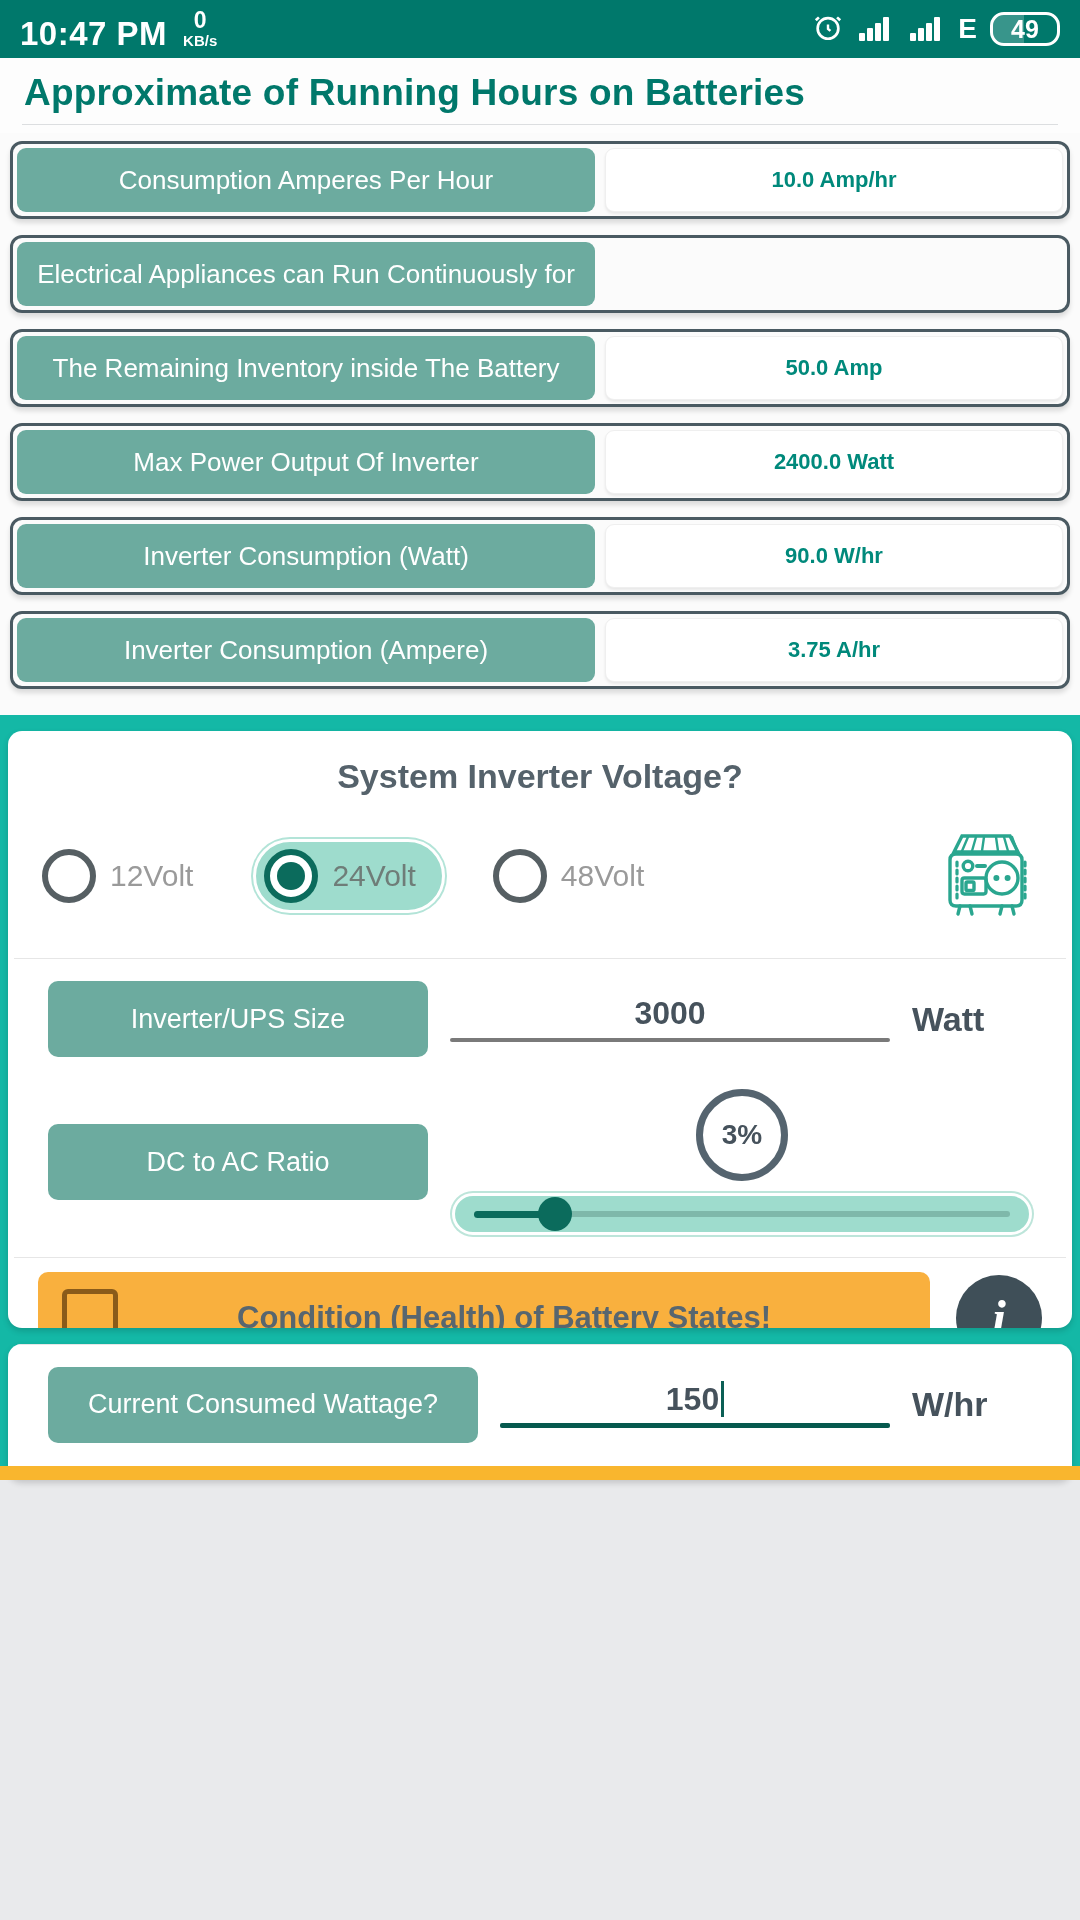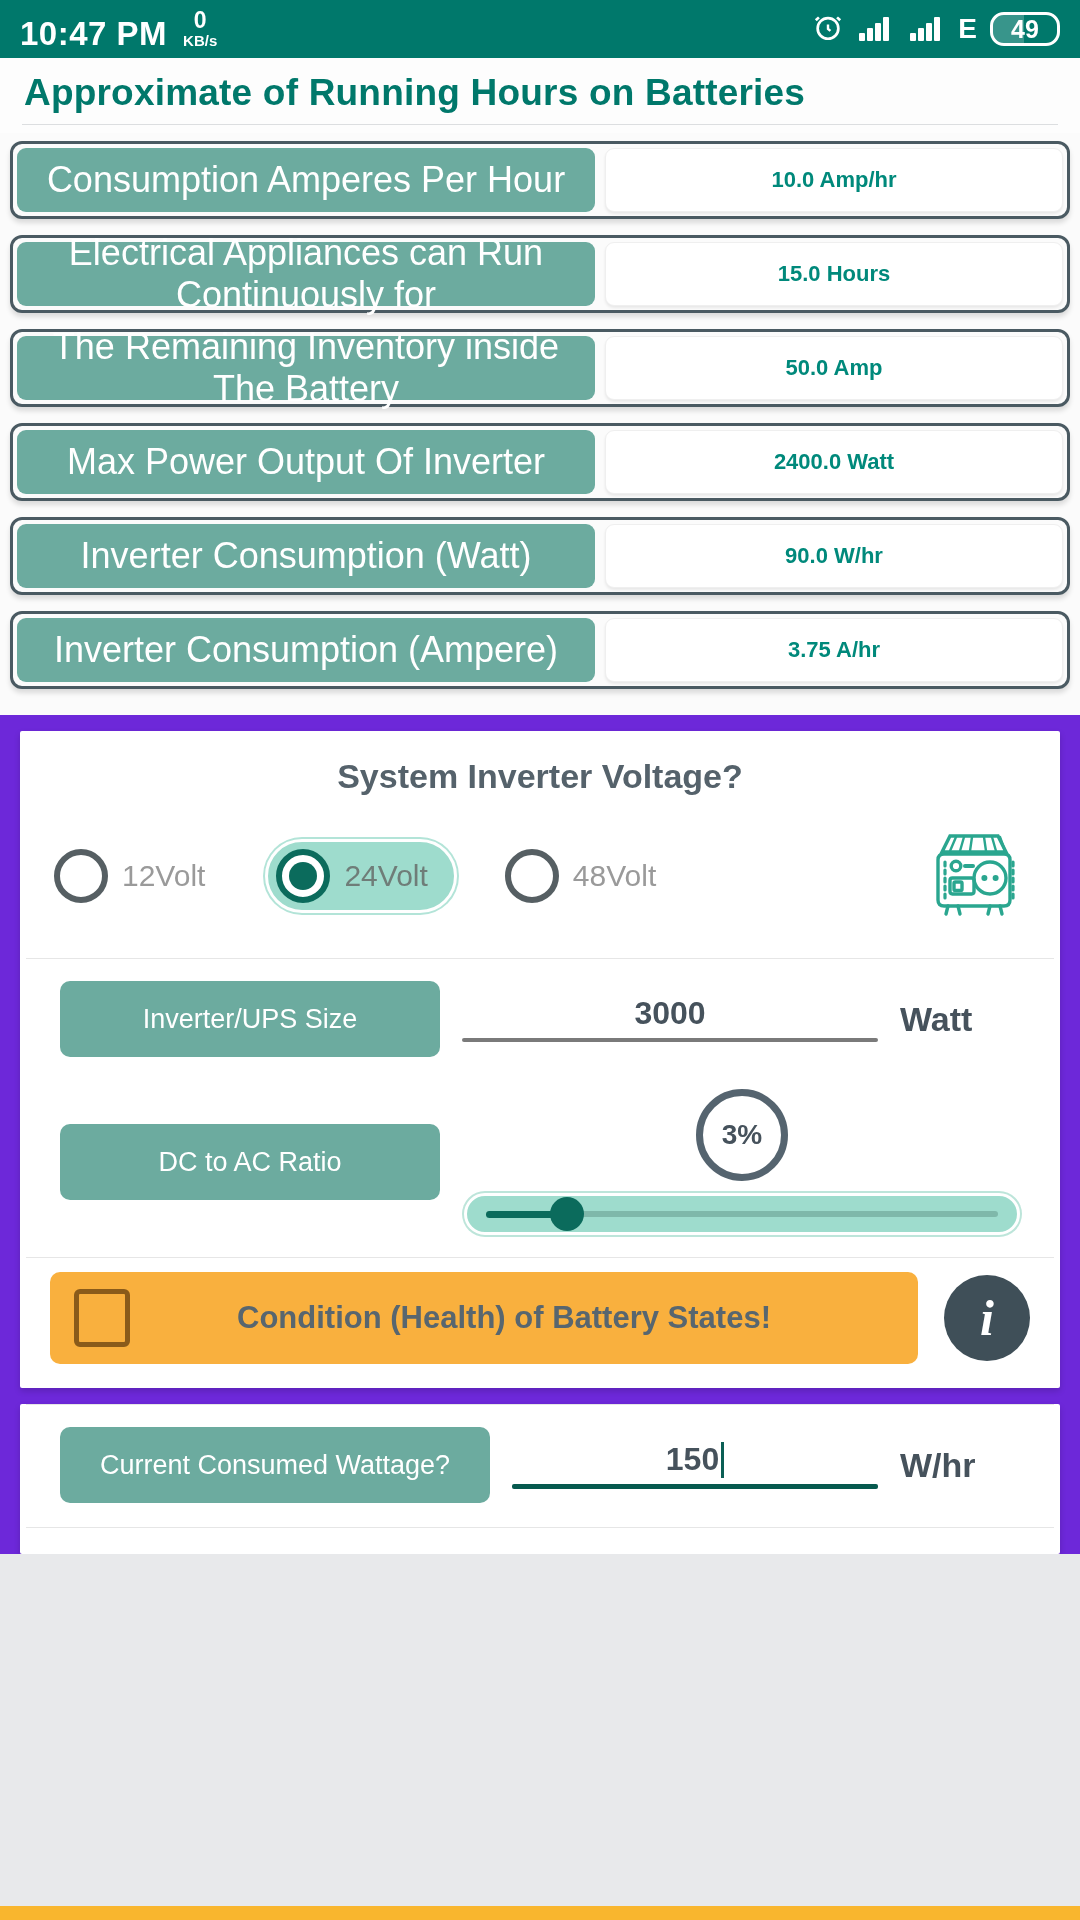--- a/index.html
+++ b/index.html
@@ -3,25 +3,25 @@
 <meta charset="utf-8">
 <style>
   * { box-sizing: border-box; margin: 0; padding: 0; }
   html, body {
     width: 1080px; height: 1920px;
     background: #e9eaec;
     font-family: "Liberation Sans", sans-serif;
     overflow: hidden;
   }
   .screen {
-    width: 1080px; height: 1920px;
+    width: 1080px; height: 1480px;
     position: relative;
     display: flex;
     flex-direction: column;
-    background: #6d28d9;
+    background: #14b8a6;
   }
 
   
   .statusbar {
     height: 58px;
     background: #00786b;
     display: flex; align-items: center;
     padding: 0 20px;
     flex: 0 0 58px;
     color: #ffffff;
@@ -67,41 +67,41 @@
     display: flex; align-items: stretch;
     box-shadow: 0 4px 5px rgba(0,0,0,.13);
     height: 78px;
   }
   .res-label {
     flex: 0 0 578px;
     background: #6cab9f;
     border-radius: 9px;
     color: #ffffff;
     display:flex; align-items:center; justify-content:center;
-    font-size: 36px;
+    font-size: 26px;
     text-align:center;
     padding: 0 10px;
   }
   .res-value {
     flex: 1 1 auto;
     margin-left: 10px;
     background: #ffffff;
     border-radius: 9px;
     border: 1px solid #efefef;
     display:flex; align-items:center; justify-content:center;
     color: #00897b;
     font-size: 22px; font-weight: bold;
     box-shadow: 0 2px 3px rgba(0,0,0,.08);
   }
 
   
   .card {
     background: #ffffff;
-    border-radius: 2px;
-    margin: 0 20px;
+    border-radius: 14px;
+    margin: 0 8px;
     box-shadow: 0 3px 6px rgba(0,0,0,.16);
     overflow: hidden;
   }
   .gap { height: 16px; flex: 0 0 16px; }
   .divider { height: 1px; background: #e6e6e6; margin: 0 6px; }
 
   .card-title {
     text-align:center; color:#55626b; font-size: 34px; font-weight: bold;
     padding: 26px 0 22px 0;
   }
@@ -294,21 +294,20 @@
 
   <div class="results">
 
     <div class="res-row">
       <div class="res-label">Consumption Amperes Per Hour</div>
       <div class="res-value">10.0 Amp/hr</div>
     </div>
 
     <div class="res-row">
       <div class="res-label">Electrical Appliances can Run Continuously for</div>
-      <div class="res-value">15.0 Hours</div>
     </div>
 
     <div class="res-row">
       <div class="res-label">The Remaining Inventory inside The Battery</div>
       <div class="res-value">50.0 Amp</div>
     </div>
 
     <div class="res-row">
       <div class="res-label">Max Power Output Of Inverter</div>
       <div class="res-value">2400.0 Watt</div>

